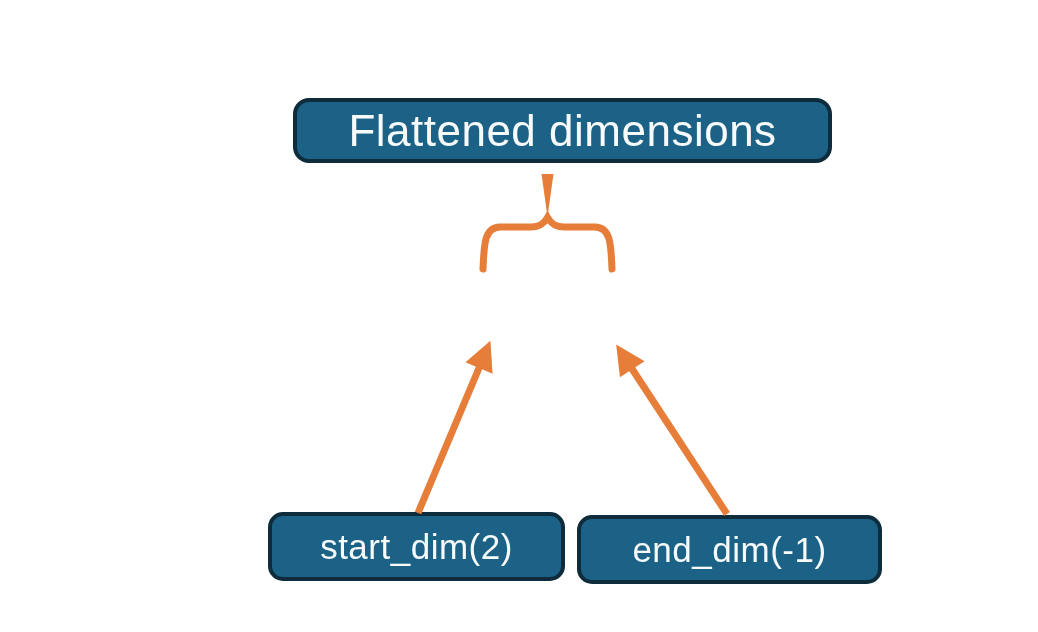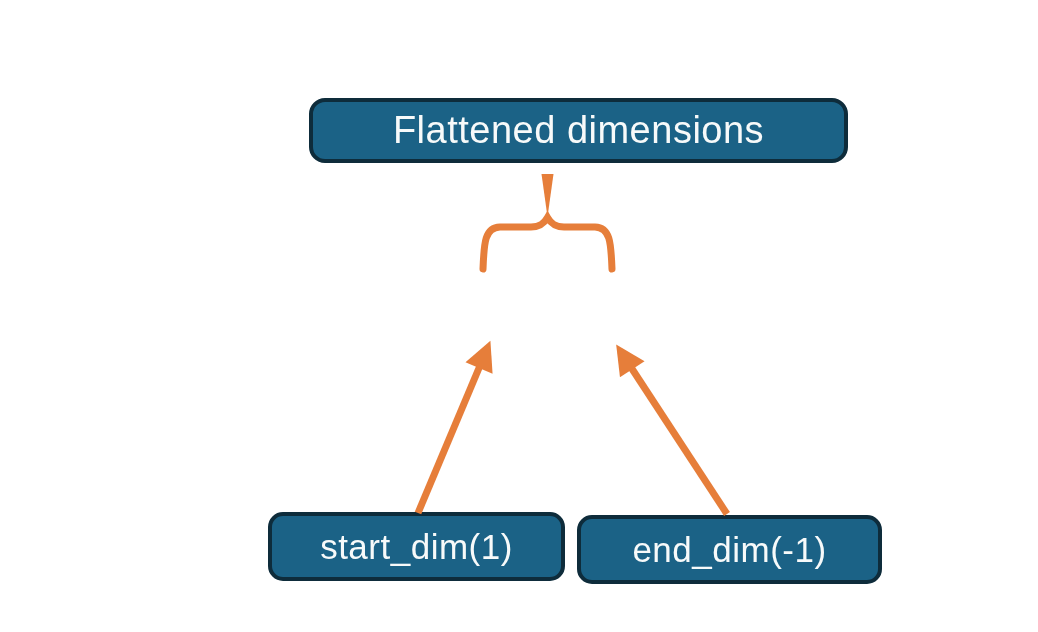--- a/index.html
+++ b/index.html
@@ -22,25 +22,25 @@
     border: 4px solid #0e2c3b;
     border-radius: 15px;
     display: flex;
     align-items: center;
     justify-content: center;
     color: #f7fafa;
     letter-spacing: 0.5px;
     white-space: nowrap;
   }
   .top-box {
-    left: 309px;
+    left: 293px;
     top: 98px;
     width: 539px;
     height: 65px;
-    font-size: 38px;
+    font-size: 44px;
     border-radius: 16px;
   }
   .main-box {
     left: 178px;
     top: 213px;
     width: 699px;
     height: 166px;
     border-width: 5px;
     border-radius: 24px;
     font-size: 44px;
@@ -72,21 +72,21 @@
 <body>
 
 <div class="canvas">
 
   <div class="box top-box">
     <span>Flattened dimensions</span>
   </div>
 
 
   <div class="box start-box">
-    <span>start_dim(1)</span>
+    <span>start_dim(2)</span>
   </div>
 
   <div class="box end-box">
     <span>end_dim(-1)</span>
   </div>
 
   <svg class="overlay" viewBox="0 0 1038 632" xmlns="http://www.w3.org/2000/svg">
     <defs>
       <marker id="arrowhead" viewBox="0 0 10 10" refX="7" refY="5" markerWidth="4.6" markerHeight="4.2" orient="auto">
         <path d="M 0 0 L 10 5 L 0 10 Z" fill="#e67e3a"></path>

